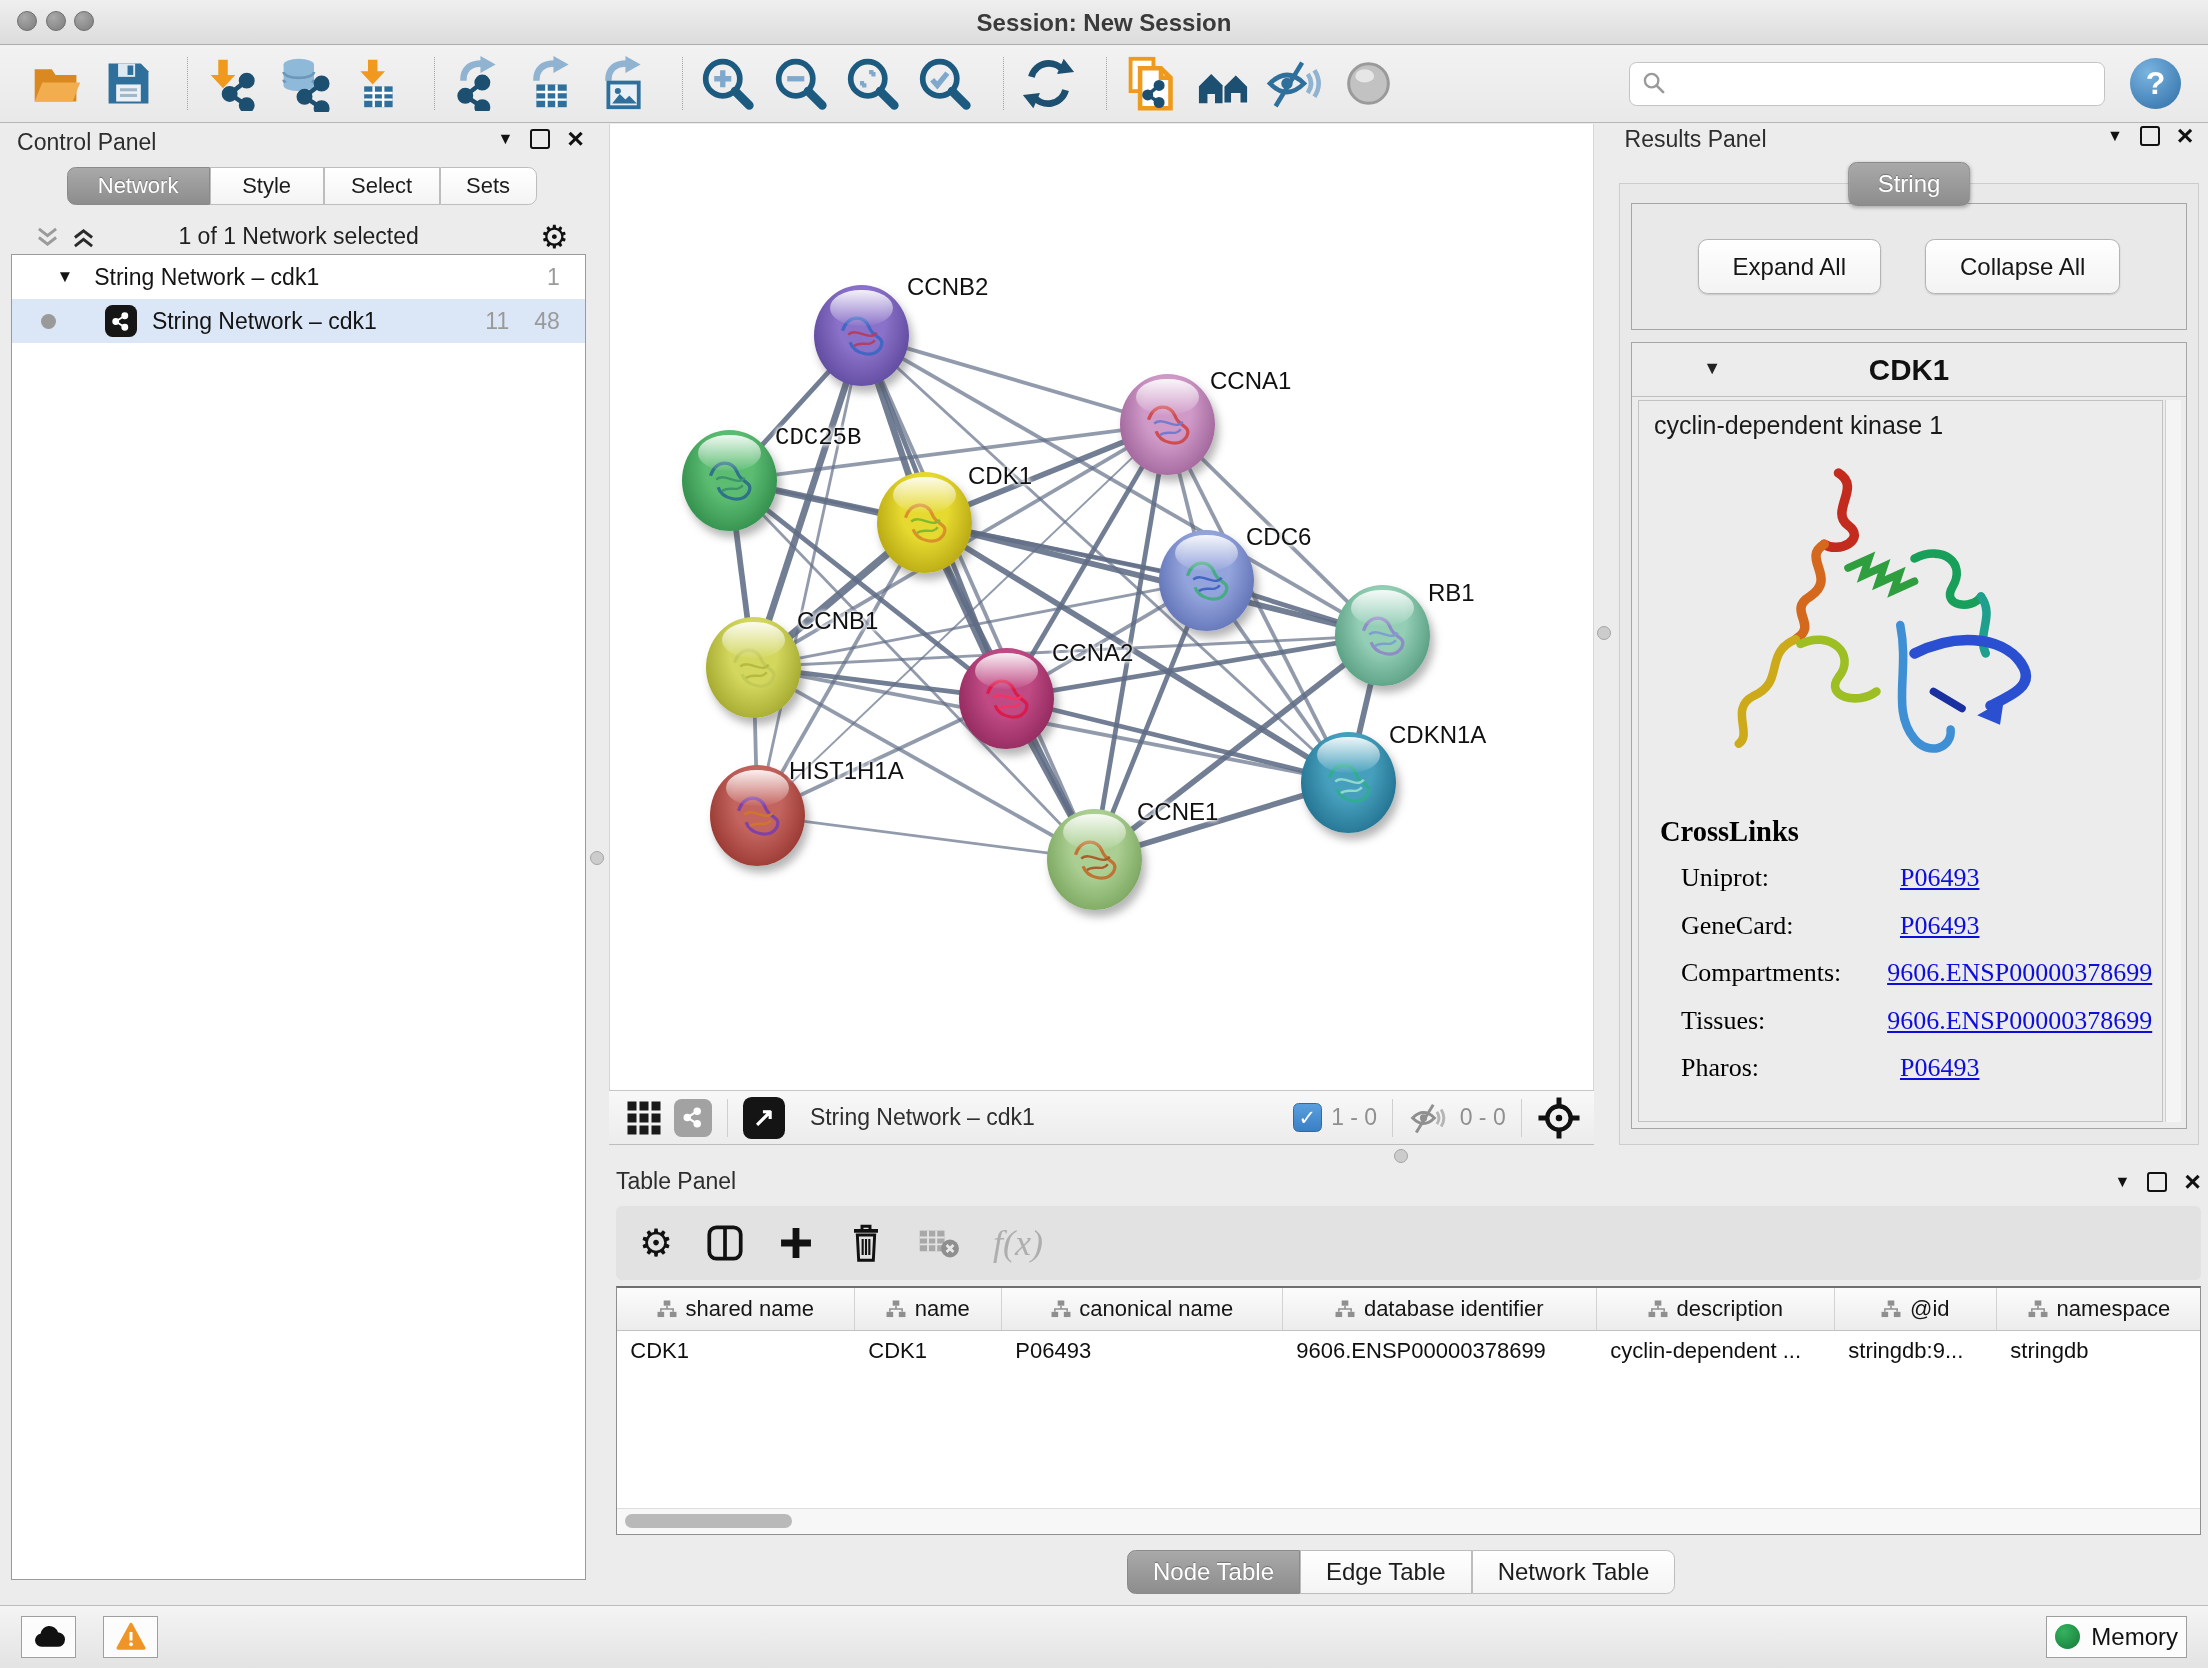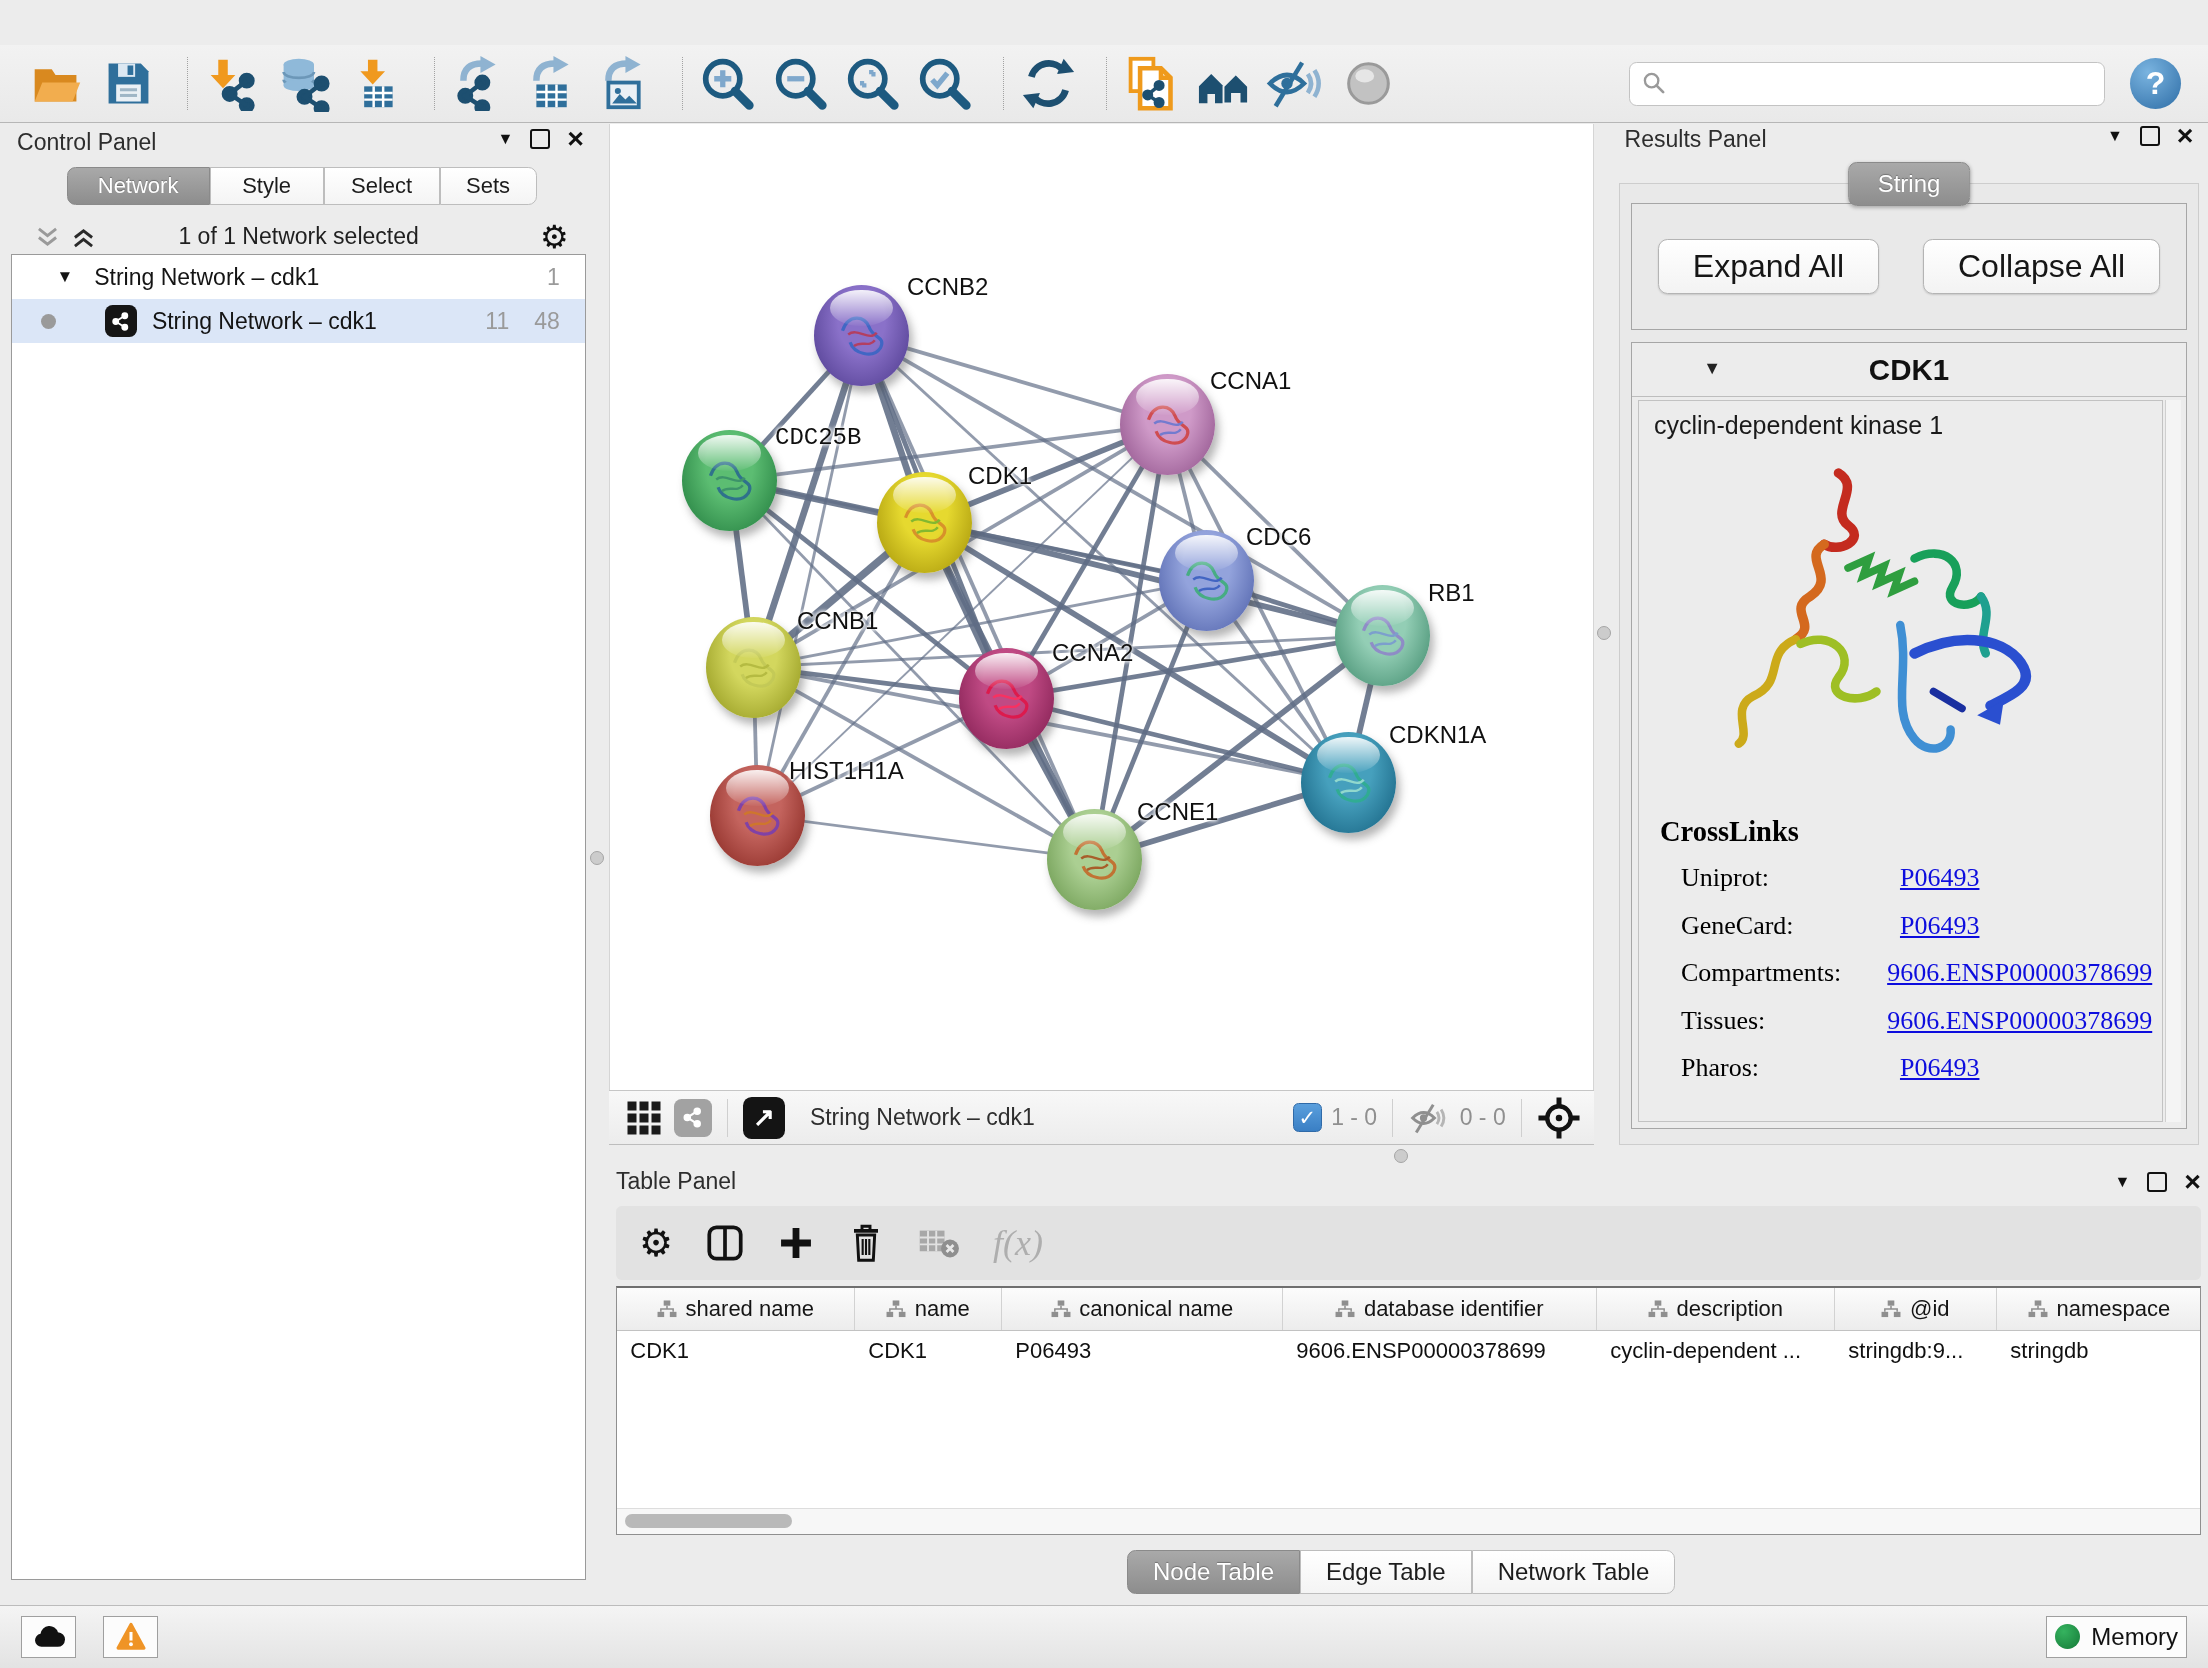--- a/index.html
+++ b/index.html
@@ -71,21 +71,21 @@
   
   .rpanel{position:absolute;left:1617px;top:124px;width:584px;height:1021px;}
   .rp-head{position:relative;height:34px;}
   .rp-tab{position:absolute;left:50%;transform:translateX(-50%);top:38px;z-index:5;height:42px;padding:0 28.5px;
     background:linear-gradient(#a9a9a9,#8d8d8d);border:1px solid #8a8a8a;border-radius:8.6px;color:#fff;
     font-size:24px;display:flex;align-items:center;text-shadow:0 -1px 1px rgba(0,0,0,.3);box-shadow:0 1.9px 3.8px rgba(0,0,0,.25);}
   .rp-wrap{position:absolute;left:1.9px;right:1.9px;top:59px;bottom:0;background:#e9e9e9;border:1px solid #cdcdcd;box-sizing:border-box;}
   .rp-btnbox{position:absolute;left:11.4px;right:11.4px;top:19px;height:127px;border:1.9px solid #a6a6a6;
     display:flex;align-items:center;justify-content:center;gap:44px;box-sizing:border-box;}
   .rp-btn{height:53px;padding:0 34px;border:1.9px solid #b4b4b4;border-radius:9.5px;background:linear-gradient(#ffffff,#f3f3f3);
-    font-size:32px;color:#161616;display:flex;align-items:center;box-shadow:0 1px 1.9px rgba(0,0,0,.15);}
+    font-size:24px;color:#161616;display:flex;align-items:center;box-shadow:0 1px 1.9px rgba(0,0,0,.15);}
   .rp-section{position:absolute;left:11.4px;right:11.4px;top:158px;bottom:15px;border:1.9px solid #a6a6a6;box-sizing:border-box;background:#ececec;}
   .rp-sechead{position:relative;height:53px;border-bottom:1px solid #bdbdbd;display:flex;align-items:center;justify-content:center;}
   .rp-gene{font-size:29.5px;font-weight:bold;color:#111;}
   .rp-inner{position:absolute;left:5.7px;right:23px;top:57px;bottom:5.7px;border:1px solid #c2c2c2;box-sizing:border-box;}
   .rp-desc{position:absolute;left:15px;top:9.5px;font-size:25px;color:#1a1a1a;}
   .rp-scroll{position:absolute;right:4.8px;top:57px;bottom:5.7px;width:15px;background:#f4f4f4;border-left:1px solid #cfcfcf;}
   .xl-title{position:absolute;left:21px;top:415px;font-family:"Liberation Serif",serif;font-size:28.5px;font-weight:bold;color:#000;}
   .xl-row{position:absolute;left:42px;right:9.5px;height:48px;display:flex;font-family:"Liberation Serif",serif;font-size:26px;}
   .xl-label{width:219px;color:#000;}
   .xl-link{color:#0d0dde;text-decoration:underline;}
@@ -113,20 +113,26 @@
   .memdot{width:25px;height:25px;border-radius:50%;background:radial-gradient(circle at 35% 30%,#35b35f,#157a38);margin-right:11.4px;}
   .memlabel{font-size:24px;color:#111;}
   .splitdot{position:absolute;width:14.3px;height:14.3px;border-radius:50%;background:#cccccc;border:1px solid #a5a5a5;box-sizing:border-box;}
   .chev{display:block;}
 </style>
 </head>
 <body>
 
 <div class="app">
 
+  <div class="titlebar">
+    <span class="tl" style="left:17px"></span>
+    <span class="tl" style="left:46px"></span>
+    <span class="tl" style="left:74px"></span>
+    <div class="wtitle">Session: New Session</div>
+  </div>
 
   <div class="toolbar">
     <span class="tbtn">
       <svg width="55" height="55" viewBox="0 0 29 29">
         <path d="M3 7h9l2 3h11v14H3z" fill="#d9891f"></path>
           <path d="M3 24l4-10h20l-4 10z" fill="#f2ad4e"></path>
         </svg>
     </span>
     <span class="tbtn">
       <svg width="55" height="55" viewBox="0 0 29 29">

